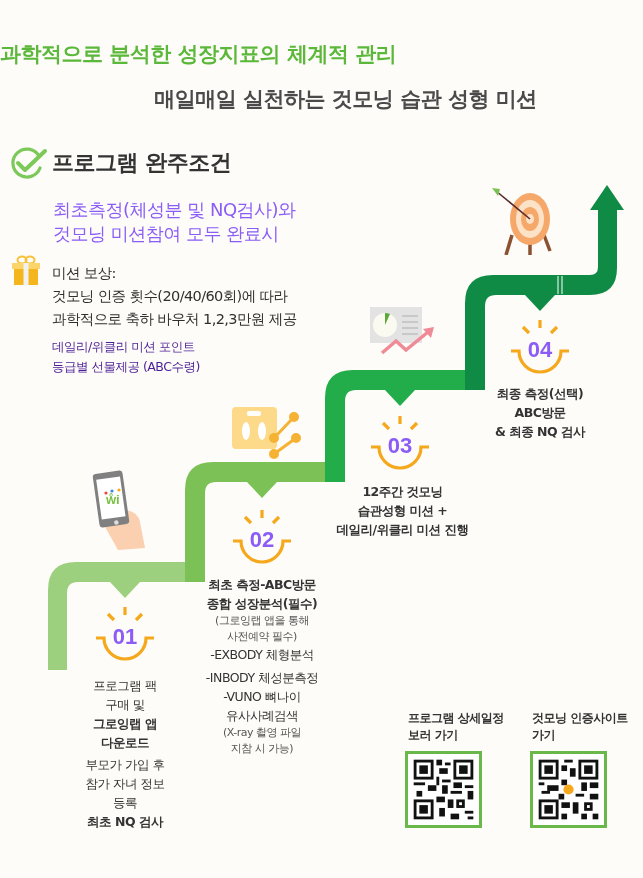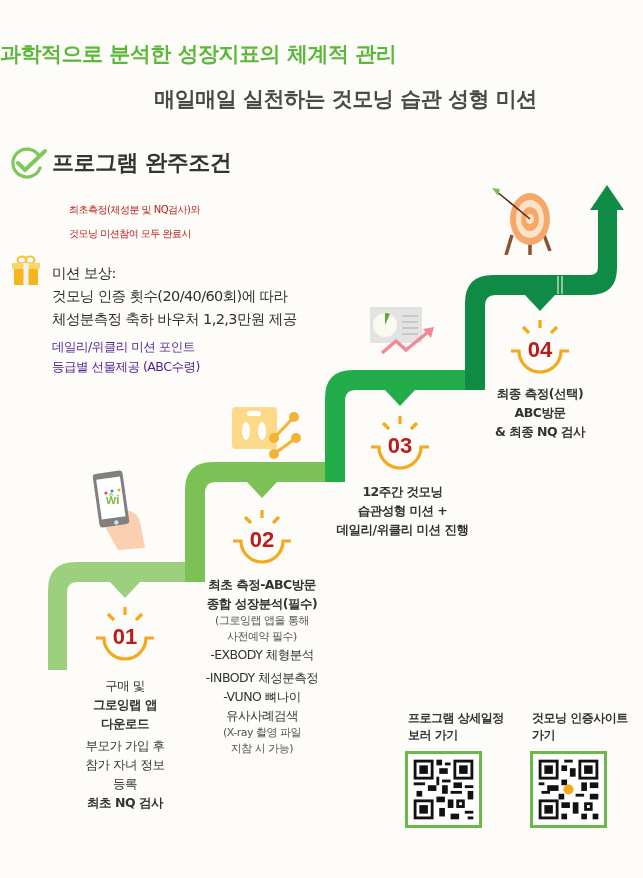--- a/index.html
+++ b/index.html
@@ -2,28 +2,28 @@
 <html><head>
 <meta charset="utf-8">
 <style>
   html, body { margin:0; padding:0; }
   body { width:643px; height:878px; background:#fdfcf8; position:relative; overflow:hidden;
          font-family:"DejaVu Sans","Liberation Sans",sans-serif; color:#333; }
   .abs { position:absolute; }
   .hdr1 { left:0; width:643px; top:40px; text-align:left; font-size:21px; font-weight:bold; color:#5cb83a; letter-spacing:-0.5px; }
   .hdr2 { left:0; width:643px; top:85px; text-align:center; font-size:21px; font-weight:bold; color:#4a4a4a; letter-spacing:-0.5px;padding-left:24px; }
   .cond-title { left:52px; top:148px; font-size:22px; font-weight:bold; color:#333; letter-spacing:-0.5px; }
-  .cond-desc { left:69px; top:198px; font-size:10px; line-height:24px; color:#b91c1c; letter-spacing:-0.5px; }
+  .cond-desc { left:53px; top:198px; font-size:18px; line-height:24px; color:#8b5cf6; letter-spacing:-0.5px; }
   .reward { left:52px; top:262px; font-size:14.5px; line-height:23px; font-weight:normal; color:#2f2f2f; letter-spacing:-0.6px; }
   .points { left:52px; top:337px; font-size:12.5px; line-height:20px; color:#4c1d95; letter-spacing:-0.5px; }
   .step-text { text-align:center; font-size:12.5px; line-height:19px; color:#333; letter-spacing:-0.5px; }
   .step-text .b { font-weight:bold; }
   .step-text .s { font-size:11px; line-height:16px; color:#555; }
   .badge { width:70px; height:62px; }
-  .badge .num { position:absolute; left:0; width:70px; top:19px; text-align:center; font-size:22px; font-weight:bold; color:#b91c1c; font-family:"Liberation Sans",sans-serif; }
+  .badge .num { position:absolute; left:0; width:70px; top:19px; text-align:center; font-size:22px; font-weight:bold; color:#8b5cf6; font-family:"Liberation Sans",sans-serif; }
   .qr-label { font-size:12px; font-weight:bold; line-height:17px; color:#333; letter-spacing:-0.5px; }
   .qr-box { width:77px; height:77px; border:3px solid #6ab84a; background:#fff; box-sizing:border-box; }
 </style>
 </head>
 <body>
 
 <div class="abs hdr1">과학적으로 분석한 성장지표의 체계적 관리</div>
 <div class="abs hdr2">매일매일 실천하는 것모닝 습관 성형 미션</div>
 
 <svg class="abs" style="left:9px;top:146px" width="40" height="34" viewBox="0 0 40 34">
@@ -39,21 +39,21 @@
 <svg class="abs" style="left:9px;top:254px" width="34" height="32" viewBox="0 0 34 32">
   <ellipse cx="13" cy="6" rx="4.5" ry="3.5" fill="none" stroke="#f7c23a" stroke-width="2"></ellipse>
   <ellipse cx="21" cy="6" rx="4.5" ry="3.5" fill="none" stroke="#f7c23a" stroke-width="2"></ellipse>
   <rect x="3" y="9" width="28" height="6" fill="#fbd46a"></rect>
   <rect x="5" y="15" width="24" height="16" fill="#f5b51c"></rect>
   <rect x="14.5" y="9" width="5" height="22" fill="#f1f1f1"></rect>
 </svg>
 <div class="abs reward">
   <div>미션 보상:</div>
   <div>것모닝 인증 횟수(20/40/60회)에 따라</div>
-  <div>체성분측정 축하 바우처 1,2,3만원 제공</div>
+  <div>과학적으로 축하 바우처 1,2,3만원 제공</div>
 </div>
 <div class="abs points">
   <div>데일리/위클리 미션 포인트</div>
   <div>등급별 선물제공 (ABC수령)</div>
 </div>
 
 <svg class="abs" style="left:0;top:0" width="643" height="878" viewBox="0 0 643 878">
 
   <path d="M48 670 L48 590 Q48 562 76 562 L200 562 L200 582 L78 582 Q67 582 67 593 L67 670 Z" fill="#9dd07e"></path>
   <path d="M110 582 L140 582 L125 598 Z" fill="#9dd07e"></path>
@@ -154,20 +154,21 @@
   <svg width="70" height="62" viewBox="0 0 70 62">
     <line x1="35" y1="2" x2="35" y2="10" stroke="#f5a81c" stroke-width="3.2"></line>
     <line x1="18" y1="9" x2="24" y2="15" stroke="#f5a81c" stroke-width="3.2"></line>
     <line x1="52" y1="9" x2="46" y2="15" stroke="#f5a81c" stroke-width="3.2"></line>
     <path d="M6 33 L14 33 A21 21 0 0 0 56 33 L64 33" fill="none" stroke="#f5a81c" stroke-width="3.2"></path>
   </svg>
   <div class="num">04</div>
 </div>
 
 <div class="abs step-text" style="left:55px;top:676px;width:140px">
+  <div>프로그램 팩</div>
   <div>구매 및</div>
   <div class="b">그로잉랩 앱</div>
   <div class="b">다운로드</div>
   <div style="margin-top:3px">부모가 가입 후</div>
   <div>참가 자녀 정보</div>
   <div>등록</div>
   <div class="b">최초 NQ 검사</div>
 </div>
 
 <div class="abs step-text" style="left:187px;top:575px;width:150px">

